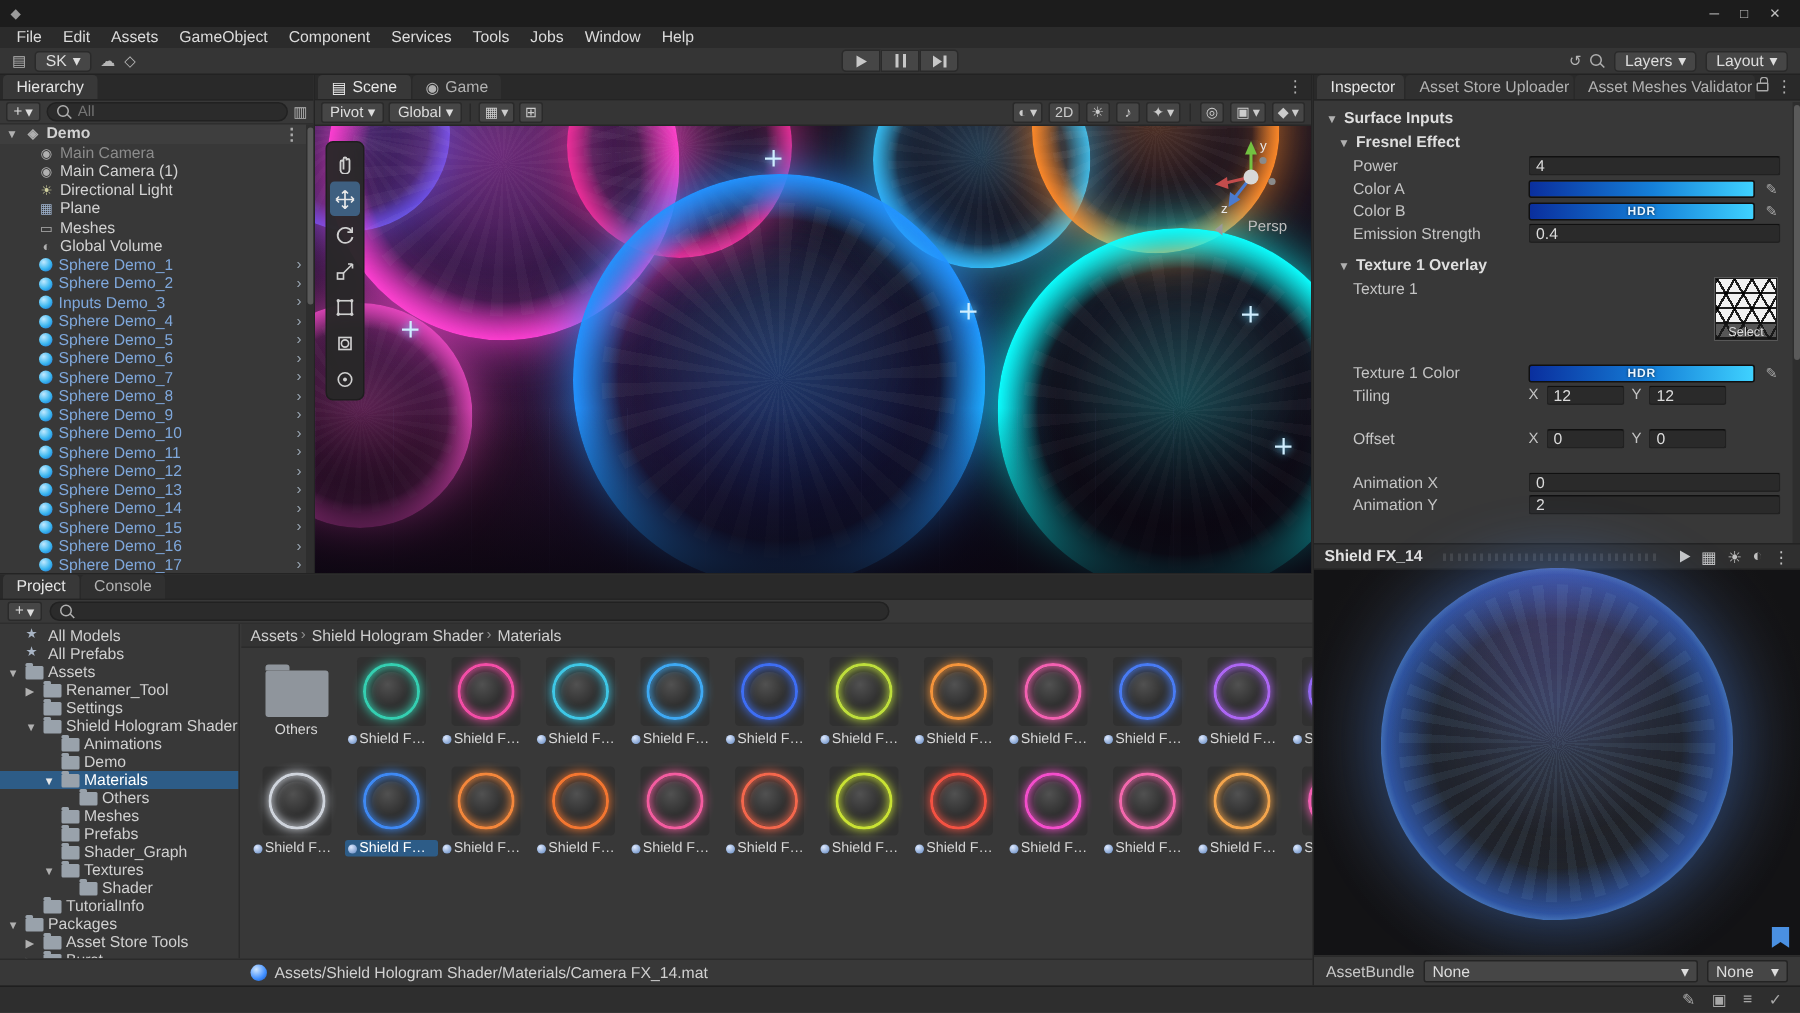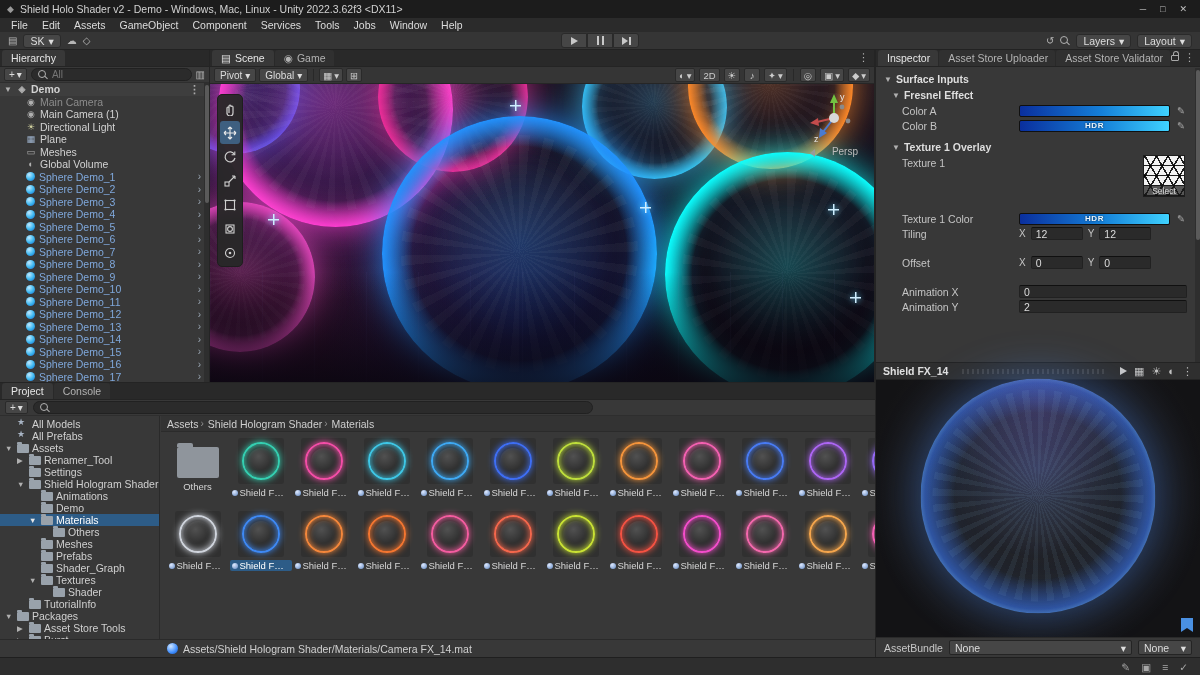--- a/index.html
+++ b/index.html
@@ -177,21 +177,20 @@
   .dd{height:15px;background:#464646;border:1px solid #242424;border-radius:2px;display:flex;align-items:center;justify-content:space-between;gap:4px;padding:0 5px;color:#ddd}
   .dd-main{flex:1}.dd-var{width:54px;flex:none}
   
   .statusbar{position:absolute;left:0;top:657px;width:1200px;height:18px;background:#2e2e2e;border-top:1px solid #1f1f1f;display:flex;align-items:center;justify-content:flex-end;gap:11px;padding:0 12px;color:#a8a8a8;font-size:10.5px}
 </style>
 </head>
 <body>
 
 <div class="titlebar">
   <span class="ulogo">◆</span>
-  <span>Shield Holo Shader v2 - Demo - Windows, Mac, Linux - Unity 2022.3.62f3 &lt;DX11&gt;</span>
   <div class="winctl">
     <span>─</span>
     <span>□</span>
     <span>✕</span>
   </div>
 </div>
 
 <div class="menubar">
 
 <span>File</span>
@@ -303,21 +302,21 @@
         <span class="hlabel">Sphere Demo_1</span>
         <span class="pfx-arrow">›</span>
       </div>
         <div class="hrow t-sphere">
         <span class="hicon"></span>
         <span class="hlabel">Sphere Demo_2</span>
         <span class="pfx-arrow">›</span>
       </div>
         <div class="hrow t-sphere">
         <span class="hicon"></span>
-        <span class="hlabel">Sphere Demo_3</span>
+        <span class="hlabel">Inputs Demo_3</span>
         <span class="pfx-arrow">›</span>
       </div>
         <div class="hrow t-sphere">
         <span class="hicon"></span>
         <span class="hlabel">Sphere Demo_4</span>
         <span class="pfx-arrow">›</span>
       </div>
         <div class="hrow t-sphere">
         <span class="hicon"></span>
         <span class="hlabel">Sphere Demo_5</span>
@@ -840,47 +839,55 @@
 
 <div class="panel inspector">
   <div class="tabstrip">
     <div class="tab active">
       <span>Inspector</span>
     </div>
     <div class="tab">
       <span>Asset Store Uploader</span>
     </div>
     <div class="tab">
-      <span>Asset Store Validator</span>
+      <span>Asset Meshes Validator</span>
     </div>
     <div class="strip-right">
       <span class="lockic"></span>
       <span>⋮</span>
     </div>
   </div>
   <div class="insp-scroll">
     <div class="ihdr lvl1">
       <span class="arr">▼</span>
       <span>Surface Inputs</span>
     </div>
     <div class="ihdr lvl2">
       <span class="arr">▼</span>
       <span>Fresnel Effect</span>
     </div>
     <div class="irow">
+      <span class="ilabel">Power</span>
+      <div class="ifield">4</div>
+    </div>
+    <div class="irow">
       <span class="ilabel">Color A</span>
       <div class="cbar"></div>
       <span class="picker">✎</span>
     </div>
     <div class="irow">
       <span class="ilabel">Color B</span>
       <div class="cbar">
         <span class="hdr-tag">HDR</span>
       </div>
       <span class="picker">✎</span>
+    </div>
+    <div class="irow">
+      <span class="ilabel">Emission Strength</span>
+      <div class="ifield">0.4</div>
     </div>
     <div class="gap6"></div>
     <div class="ihdr lvl2">
       <span class="arr">▼</span>
       <span>Texture 1 Overlay</span>
     </div>
     <div class="irow texrow">
       <span class="ilabel">Texture 1</span>
       <div class="texbox">
         <div class="texsel">Select</div>

